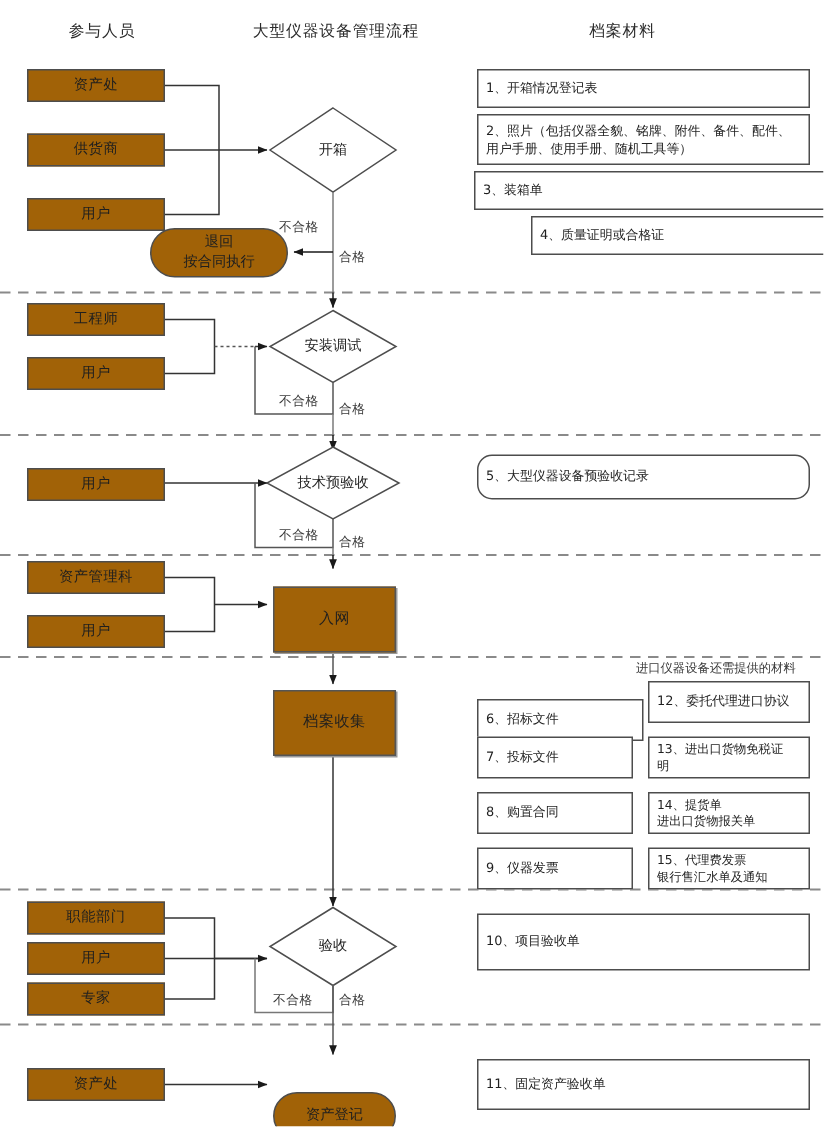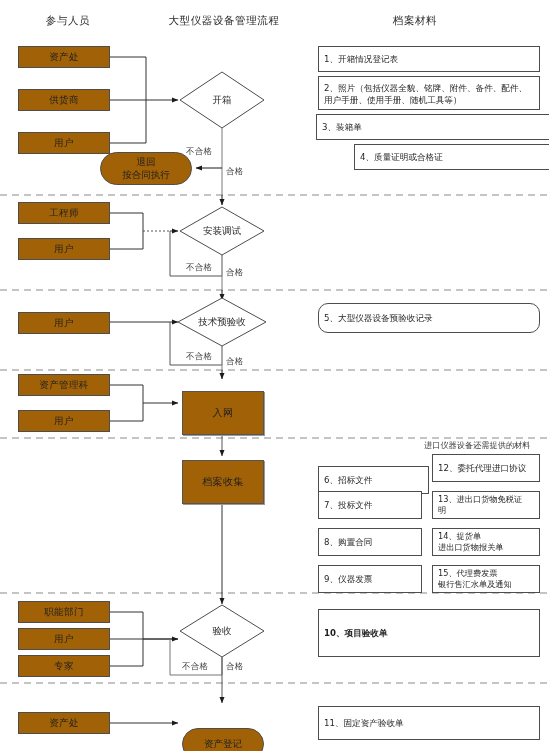--- a/index.html
+++ b/index.html
@@ -244,16 +244,16 @@
   <div class="doc" style="left:318px;top:565px;width:104px;height:28px;">9、仪器发票</div>
 
   <div class="doc" style="left:432px;top:454px;width:108px;height:28px;">12、委托代理进口协议</div>
   <div class="doc center-2nd" style="left:432px;top:491px;width:108px;height:28px;font-size:8.2px;padding-top:2px;">13、进出口货物免税证
         明</div>
   <div class="doc center-2nd" style="left:432px;top:528px;width:108px;height:28px;font-size:8.2px;padding-top:2px;">14、提货单
      进出口货物报关单</div>
   <div class="doc center-2nd" style="left:432px;top:565px;width:108px;height:28px;font-size:8.2px;padding-top:2px;">15、代理费发票
      银行售汇水单及通知</div>
 
-  <div class="doc" style="left:318px;top:609px;width:222px;height:48px;font-weight:bold;">10、项目验收单</div>
+  <div class="doc" style="left:318px;top:609px;width:222px;height:38px;">10、项目验收单</div>
   <div class="doc" style="left:318px;top:706px;width:222px;height:34px;">11、固定资产验收单</div>
 
 </div>
 
 </body></html>

